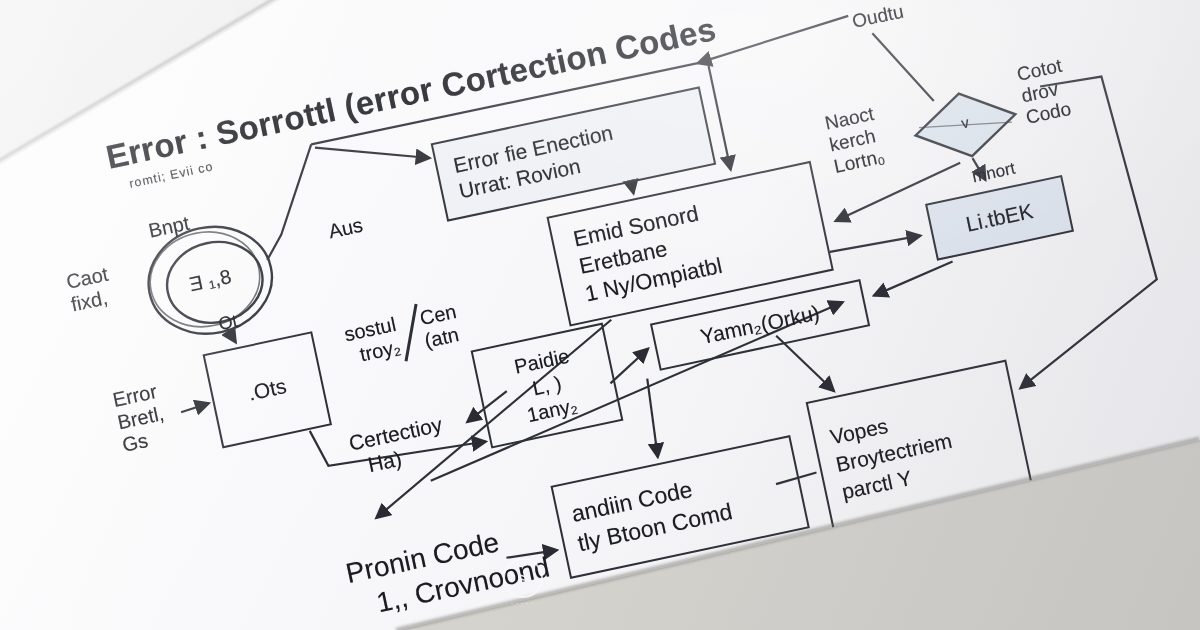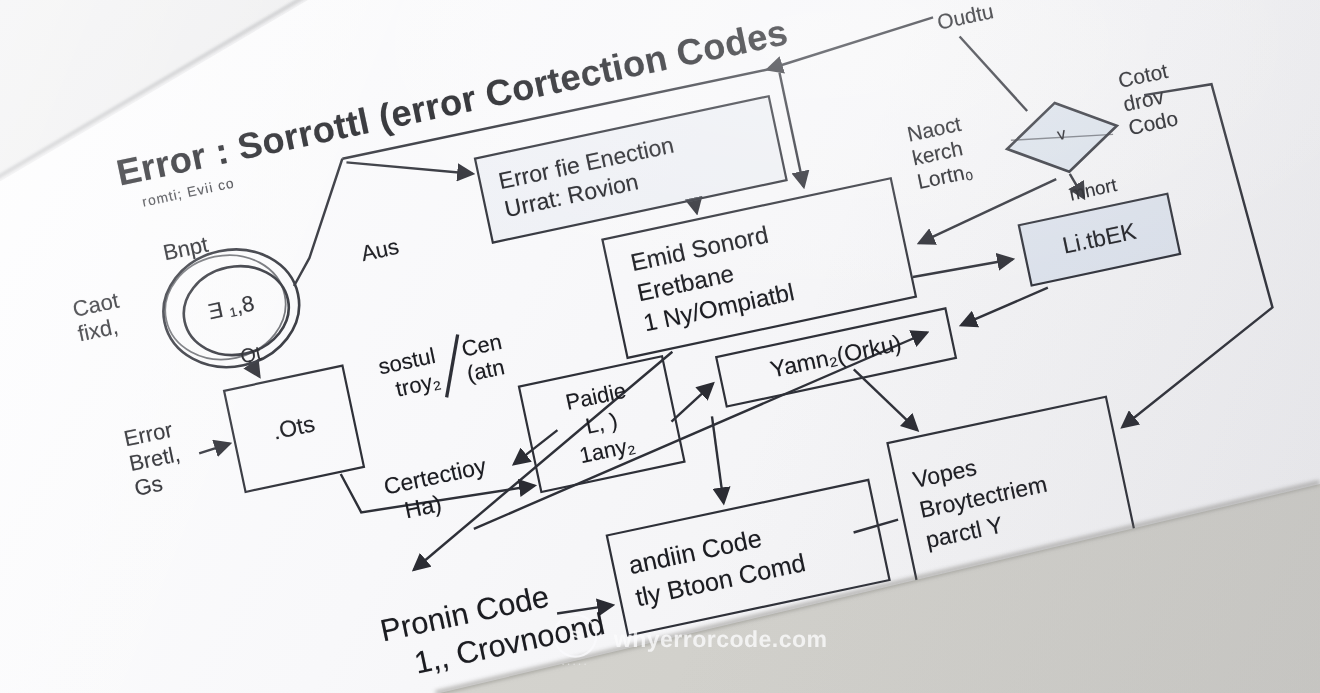--- a/index.html
+++ b/index.html
@@ -196,16 +196,15 @@
   <div class="desk-tl"></div>
   <div class="desk-br"></div>
   <div class="edge-tl"></div>
   <div class="edge-br"></div>
 
   <div class="wm">
     <div class="wm-col">
       <div class="wm-badge">≈</div>
       <div class="wm-dots">·····</div>
     </div>
-    <div class="wm-text">whyerrorcode.com</div>
   </div>
 
 </div>
 
 </body></html>

